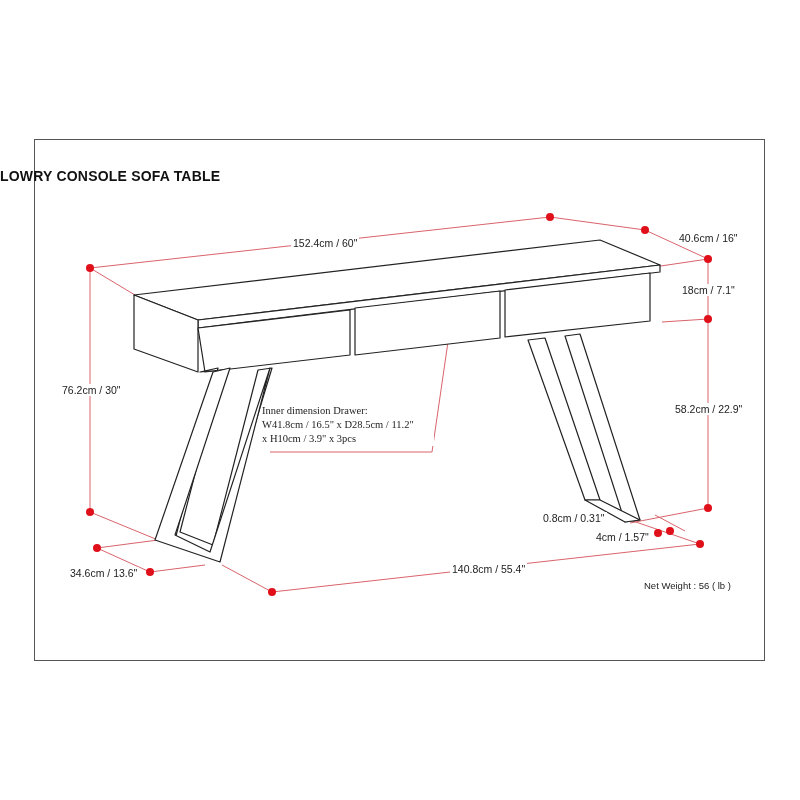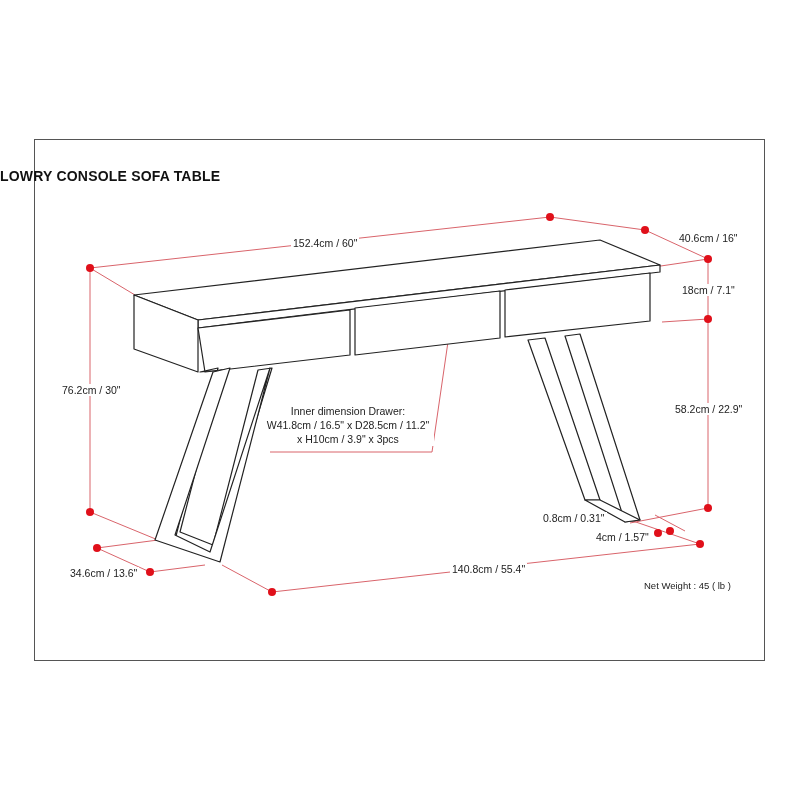--- a/index.html
+++ b/index.html
@@ -1,20 +1,20 @@
 <!DOCTYPE html>
 <html><head>
 <meta charset="utf-8">
 <style>
   html, body { margin: 0; padding: 0; background: #ffffff; }
   body { width: 800px; height: 800px; position: relative; overflow: hidden; font-family: "Liberation Sans", sans-serif; }
   .frame { position: absolute; left: 34px; top: 139px; width: 731px; height: 522px; border: 1.5px solid #555; box-sizing: border-box; }
   .title { position: absolute; left: 0; width: 800px; top: 168px; text-align: left; font-weight: bold; font-size: 14px; color: #111; letter-spacing: 0.2px; }
   .lbl { position: absolute; font-size: 10.5px; color: #222; white-space: nowrap; background: #fff; padding: 0 2px; line-height: 12px; }
-  .note { position: absolute; font-size: 10.5px; color: #222; text-align: center; line-height: 14px; background: #fff; }
+  .note { position: absolute; font-size: 10.5px; color: #222; text-align: left; line-height: 14px; background: #fff; font-family: Liberation Serif, serif; }
   svg { position: absolute; left: 0; top: 0; }
 </style>
 </head>
 <body>
 
 <div class="frame"></div>
 <div class="title">LOWRY CONSOLE SOFA TABLE</div>
 
 <svg width="800" height="800">
 
@@ -83,13 +83,13 @@
 <div class="lbl" style="left:594px;top:531px;">4cm / 1.57"</div>
 <div class="lbl" style="left:68px;top:567px;">34.6cm / 13.6"</div>
 <div class="lbl" style="left:450px;top:563px;">140.8cm / 55.4"</div>
 
 <div class="note" style="left:262px;top:404px;width:172px;">
   <div>Inner dimension Drawer:</div>
   <div>W41.8cm / 16.5" x D28.5cm / 11.2"</div>
   <div>x H10cm / 3.9" x 3pcs</div>
 </div>
 
-<div class="lbl" style="left:642px;top:580px;font-size:9.5px;">Net Weight : 45 ( lb )</div>
+<div class="lbl" style="left:642px;top:580px;font-size:9.5px;">Net Weight : 56 ( lb )</div>
 
 </body></html>

